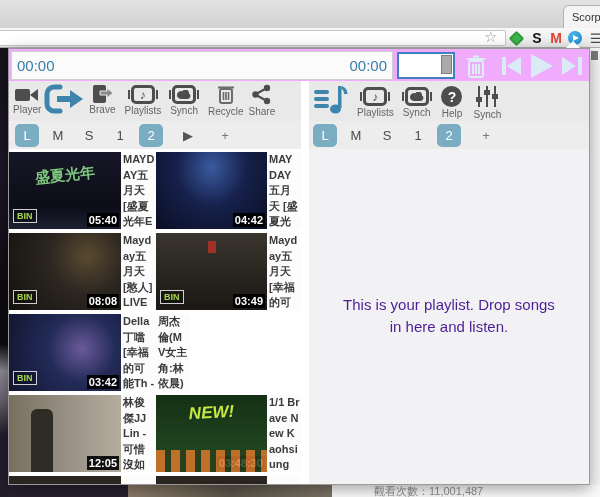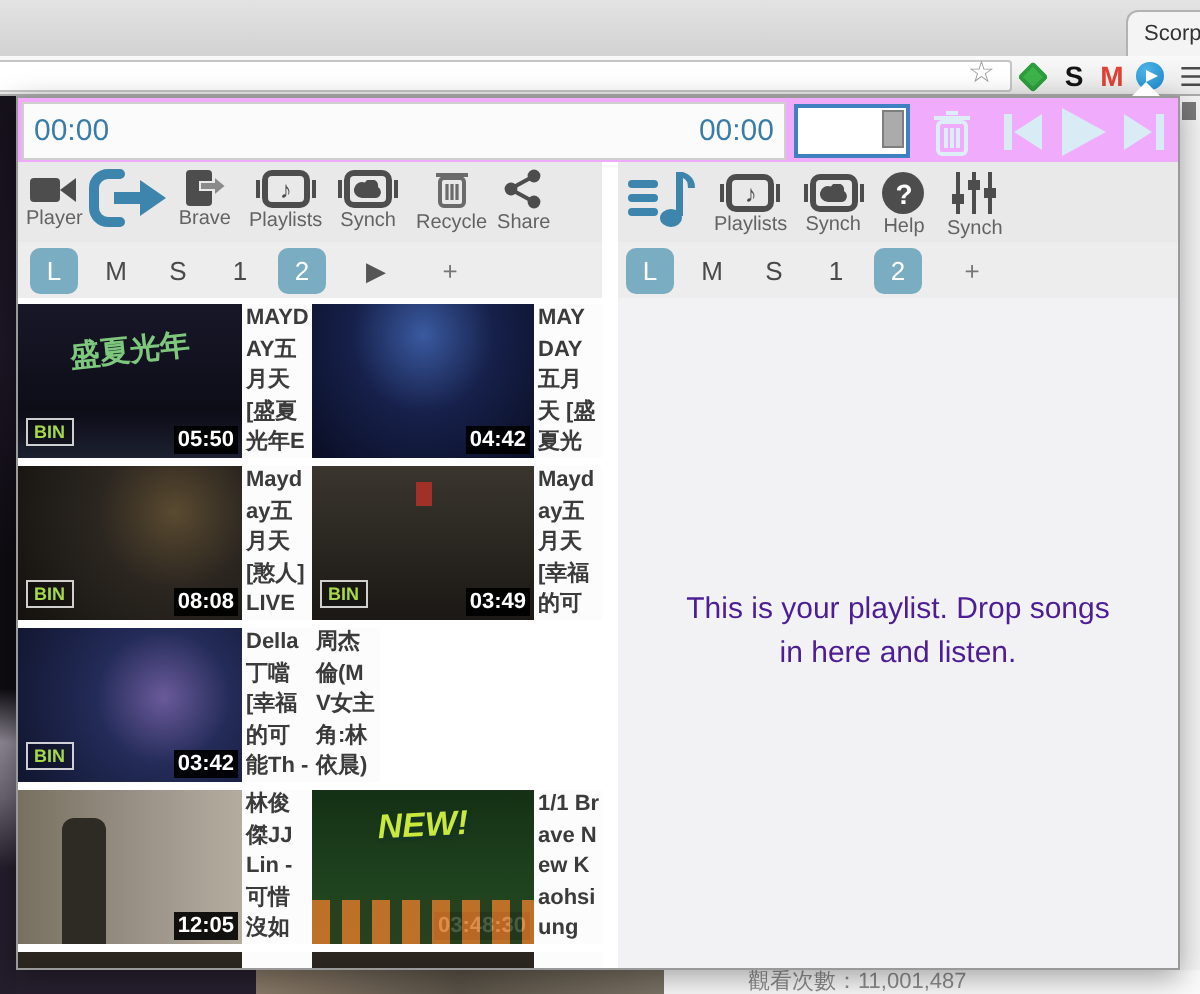--- a/index.html
+++ b/index.html
@@ -259,21 +259,21 @@
           <div class="tab active wide">2</div>
           <div class="tab wide" style="color:#555;">▶</div>
           <div class="tab" style="color:#777;">+</div>
         </div>
 
         <div class="content-left">
           <div class="vrow">
             <div class="thumb t1">
               <span class="ovl calli">盛夏光年</span>
               <span class="wm">BIN</span>
-              <span class="dur">05:50</span>
+              <span class="dur">05:40</span>
             </div>
             <div class="vtitle">MAYDAY五月天 [盛夏光年Eter</div>
             <div class="thumb t2 c2">
               <span class="dur">04:42</span>
             </div>
             <div class="vtitle c2">MAYDAY五月天 [盛夏光年Eter</div>
           </div>
           <div class="vrow">
             <div class="thumb t3">
               <span class="wm">BIN</span>

